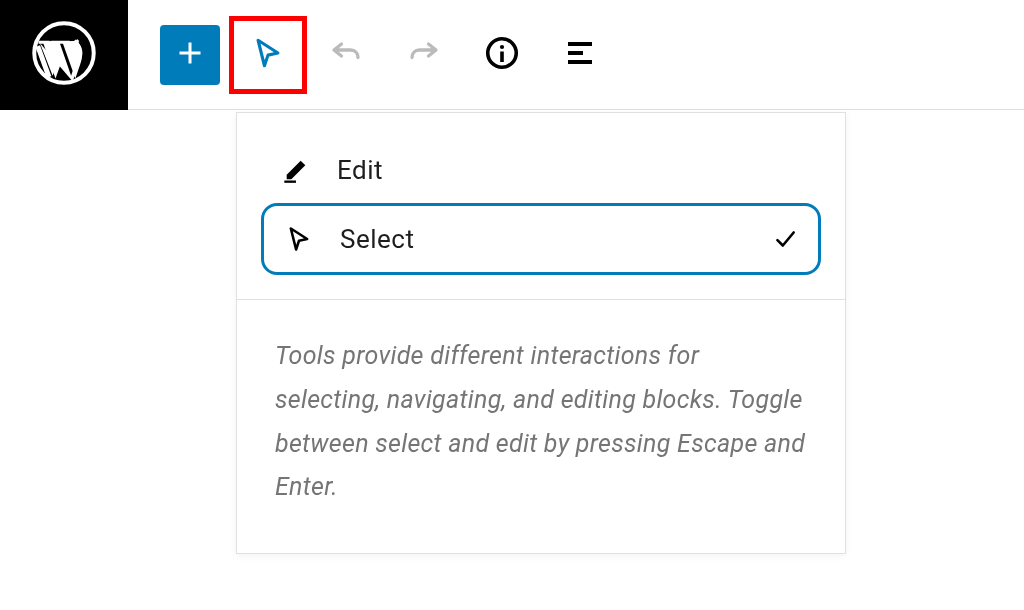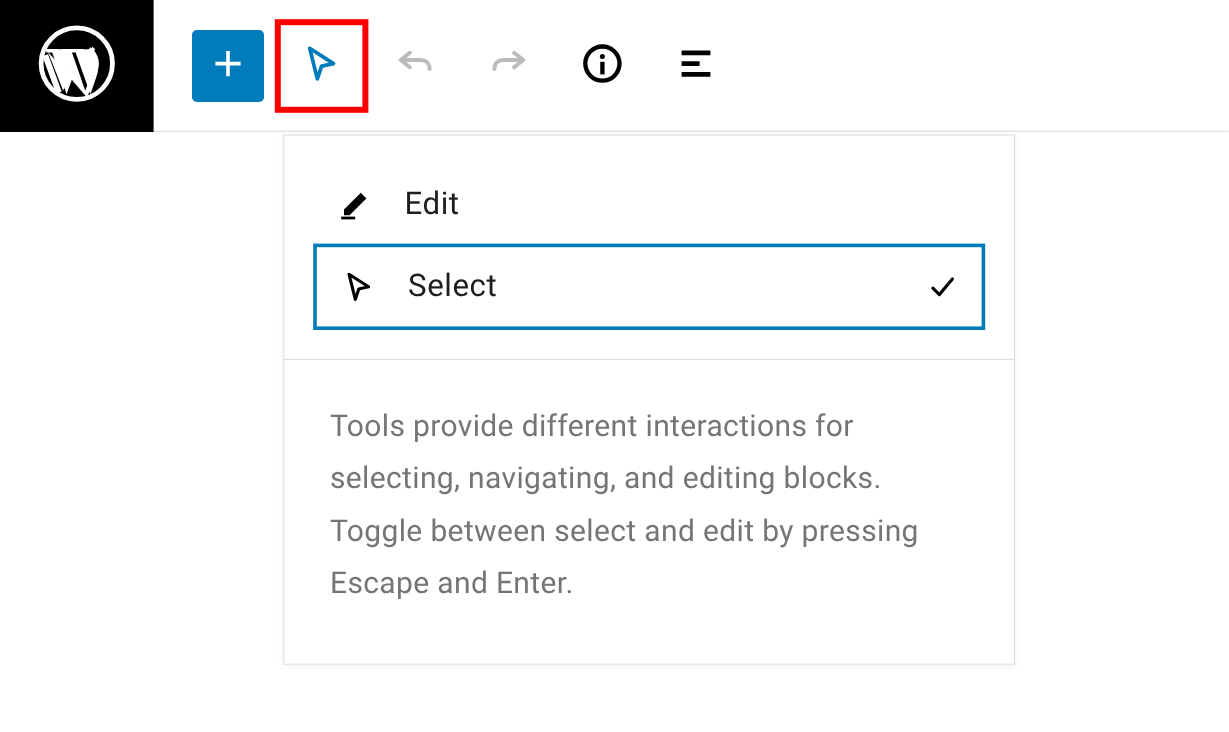--- a/index.html
+++ b/index.html
@@ -86,21 +86,21 @@
       display: flex;
       align-items: center;
       padding: 18px 20px;
       gap: 26px;
       cursor: pointer;
       font-size: 26px;
       color: #1e1e1e;
     }
     .menu-item.selected {
       border: 3px solid #007cba;
-      border-radius: 0;
+      border-radius: 16px;
     }
     .menu-item .item-icon {
       width: 30px;
       height: 30px;
       display: flex;
       align-items: center;
       justify-content: center;
     }
     .menu-item .item-label {
       flex: 1;
@@ -109,20 +109,21 @@
     .menu-item .check-icon {
       width: 26px;
       height: 26px;
     }
     .description-section {
       padding: 34px 38px 44px 38px;
       font-size: 25px;
       line-height: 1.75;
       color: #757575;
       letter-spacing: 0.3px;
+      font-style: italic;
     }
   </style>
 </head>
 <body>
 
 <div class="toolbar">
   <div class="wp-logo-box">
     <span>
       <svg viewBox="0 0 24 24" fill="none">
         <circle cx="12" cy="12" r="10.5" stroke="#fff" stroke-width="1.4"></circle>

